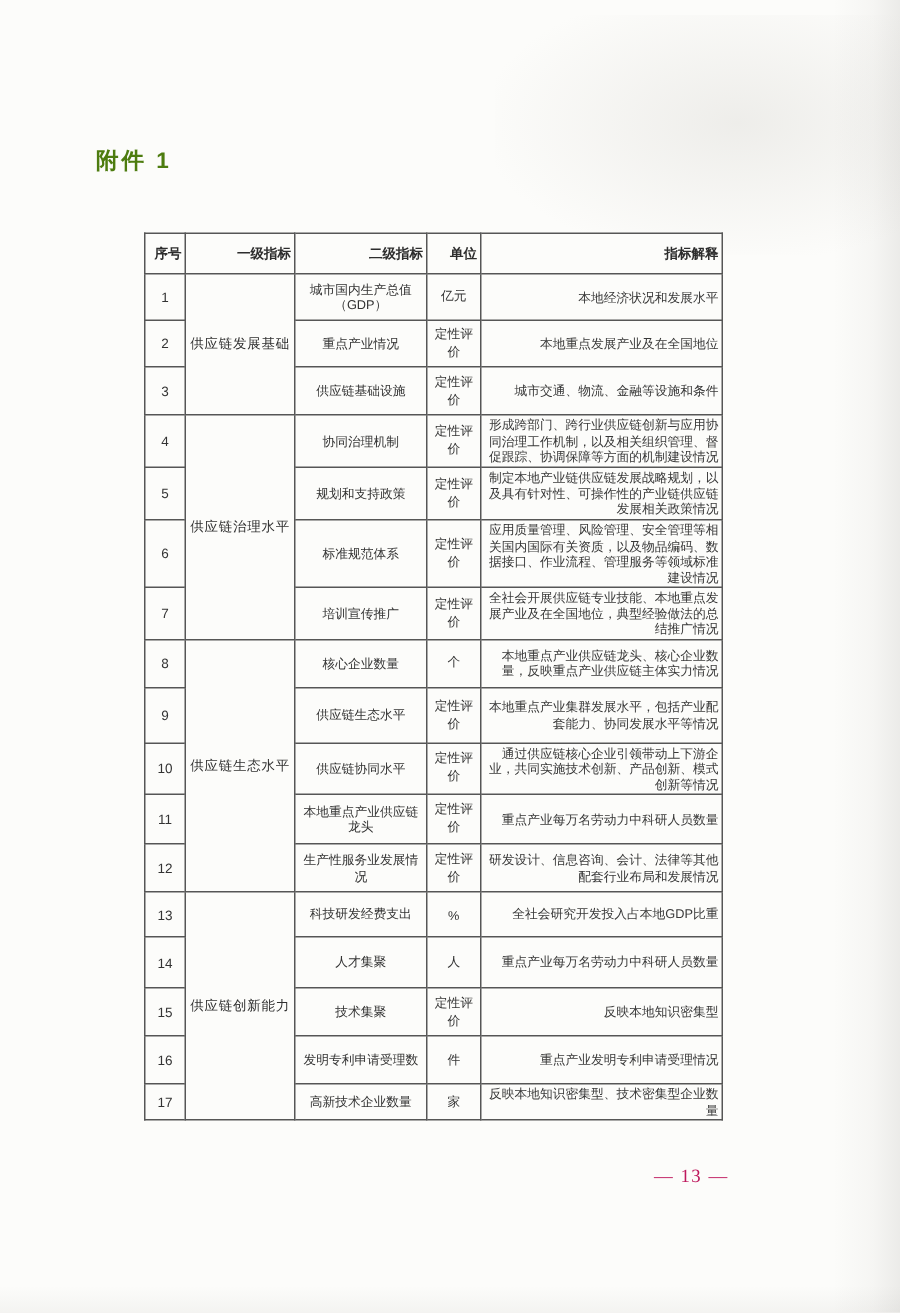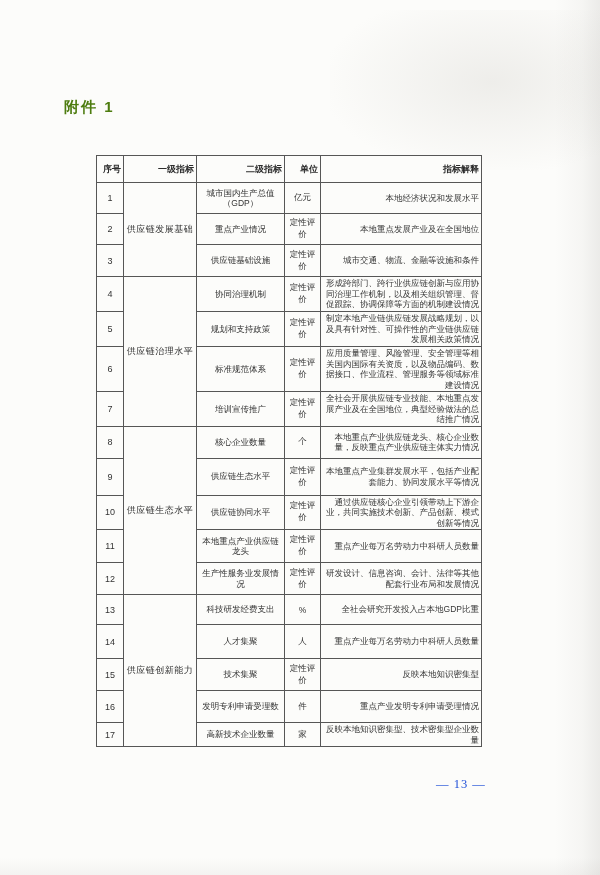--- a/index.html
+++ b/index.html
@@ -54,21 +54,21 @@
     background:#fcfcfa;
     margin-left:10px;
   }
   td.no{text-align:center;font-size:9px;}
   td.l1{text-align:center;font-size:9px;letter-spacing:0.5px;color:#303030;margin-top:40px;}
   td.l2{text-align:center;line-height:10.5px;}
   td.unit{text-align:center;padding:1px 0;}
   td.desc{text-align:right;line-height:10.5px;padding:1px 3px;color:#383838;}
   .page-number{
     position:absolute;left:436px;top:777px;
-    font-size:12.5px;color:#1d4ed8;letter-spacing:1px;
+    font-size:12.5px;color:#be185d;letter-spacing:1px;
     font-family:"Liberation Serif","DejaVu Serif",serif;
   }
 </style>
 </head>
 <body>
 
 <div class="canvas">
   <div class="blotch"></div>
 
   <div class="attachment">附件 1</div>

